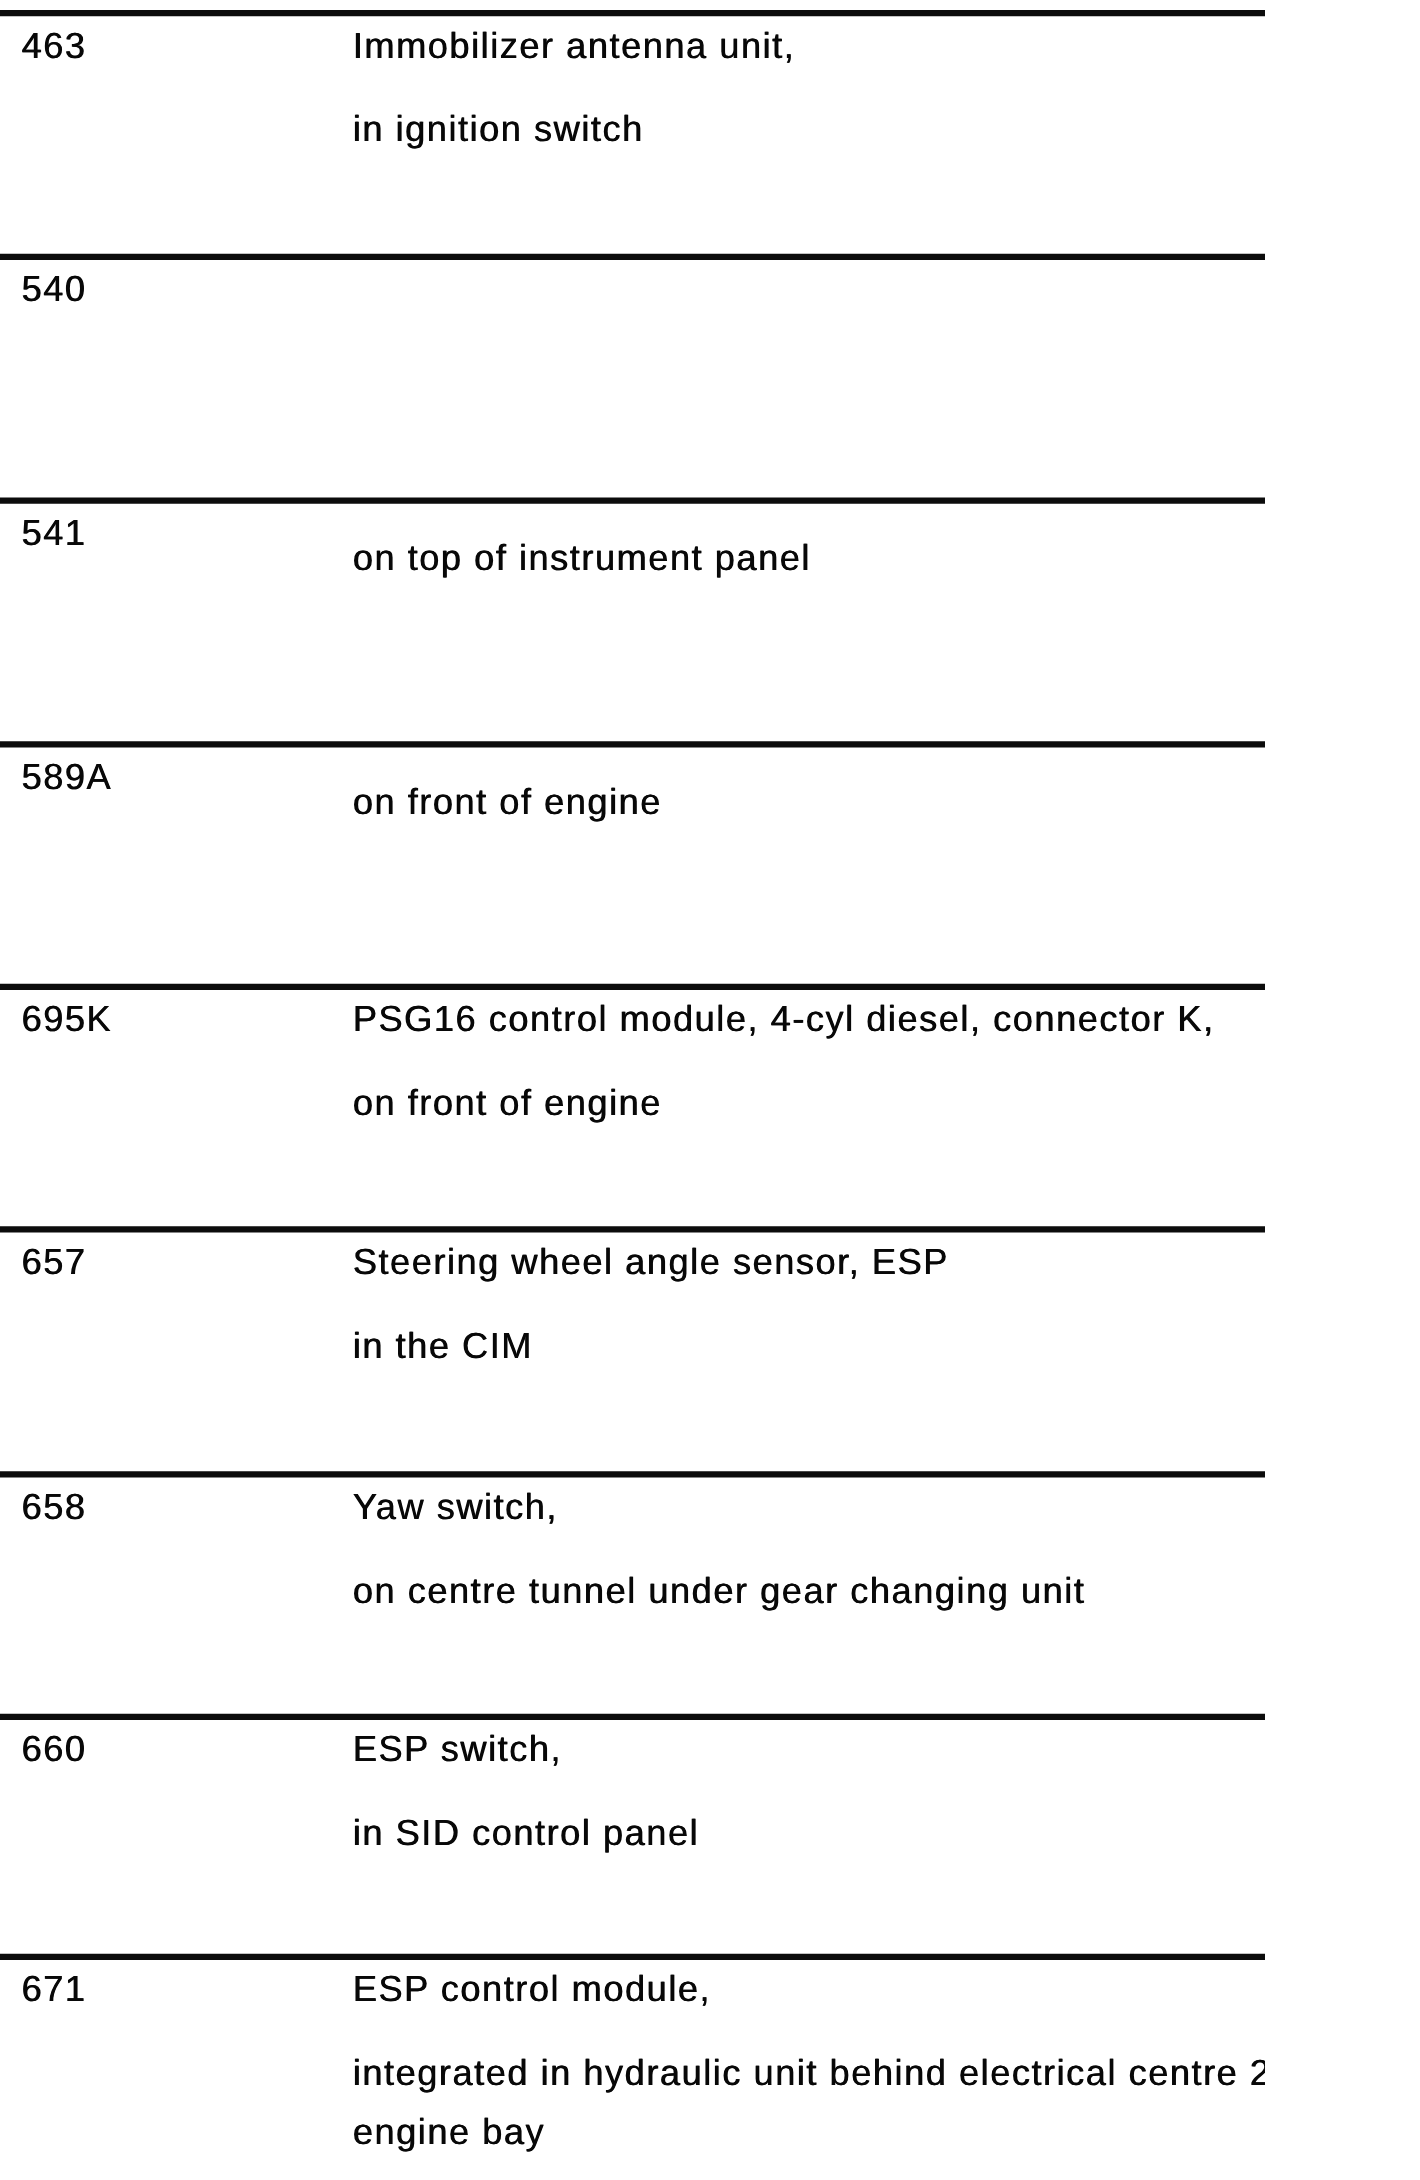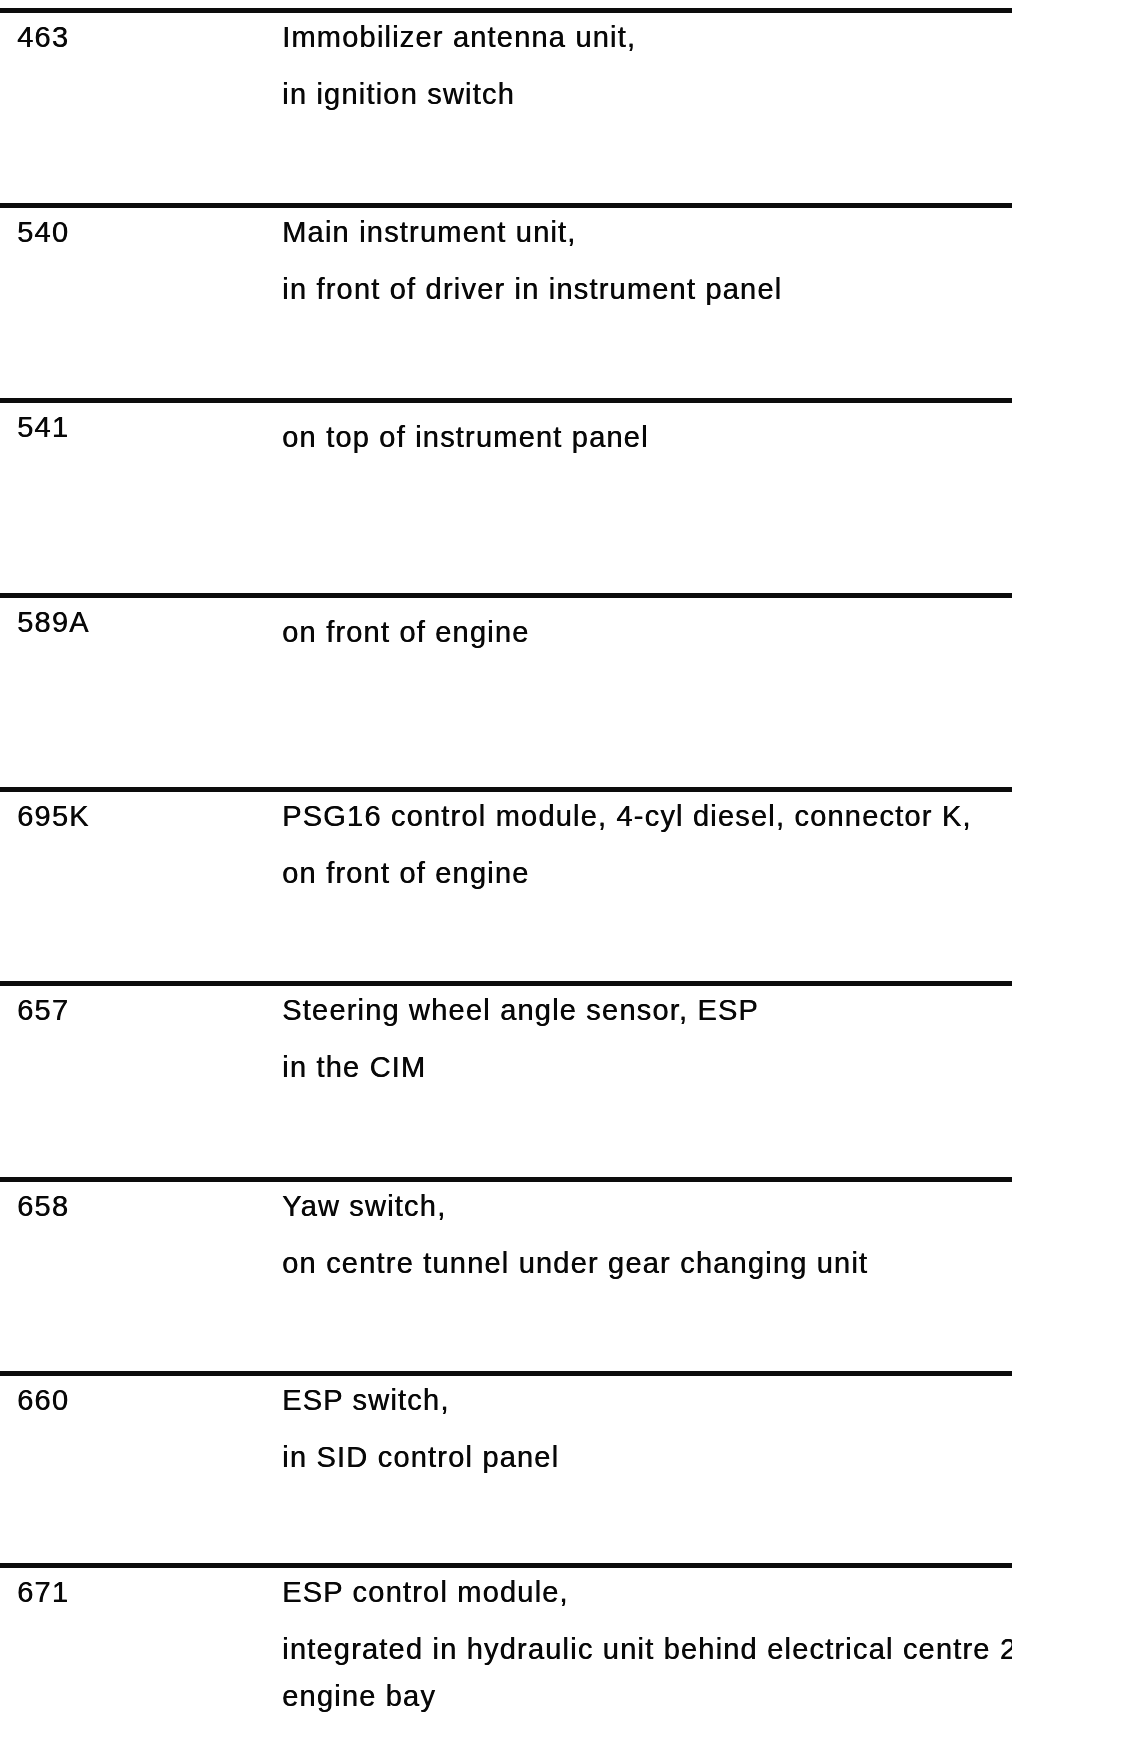--- a/index.html
+++ b/index.html
@@ -31,21 +31,21 @@
   }
   .num {
     line-height: 47px;
     white-space: nowrap;
   }
   .desc .title {
     line-height: 47px;
   }
   .desc .loc {
     line-height: 47px;
-    margin-top: 10px;
+    margin-top: 20px;
   }
   .stray-dash {
     position: absolute;
     left: 1125px;
     top: 33px;
     width: 11px;
     height: 4px;
     background: #1c1c1c;
   }
 </style>
@@ -57,24 +57,20 @@
   <div class="row" style="top:8px">
     <div class="num">463</div>
     <div class="desc">
       <div class="title">Immobilizer antenna unit,</div>
       <div class="loc">in ignition switch</div>
     </div>
   </div>
 
   <div class="row" style="top:203px">
     <div class="num">540</div>
-    <div class="desc">
-      <div class="title">Main instrument unit,</div>
-      <div class="loc">in front of driver in instrument panel</div>
-    </div>
   </div>
 
   <div class="row" style="top:398px">
     <div class="num">541</div>
     <div class="desc">
       <div class="loc">on top of instrument panel</div>
     </div>
   </div>
 
   <div class="row" style="top:593px">

